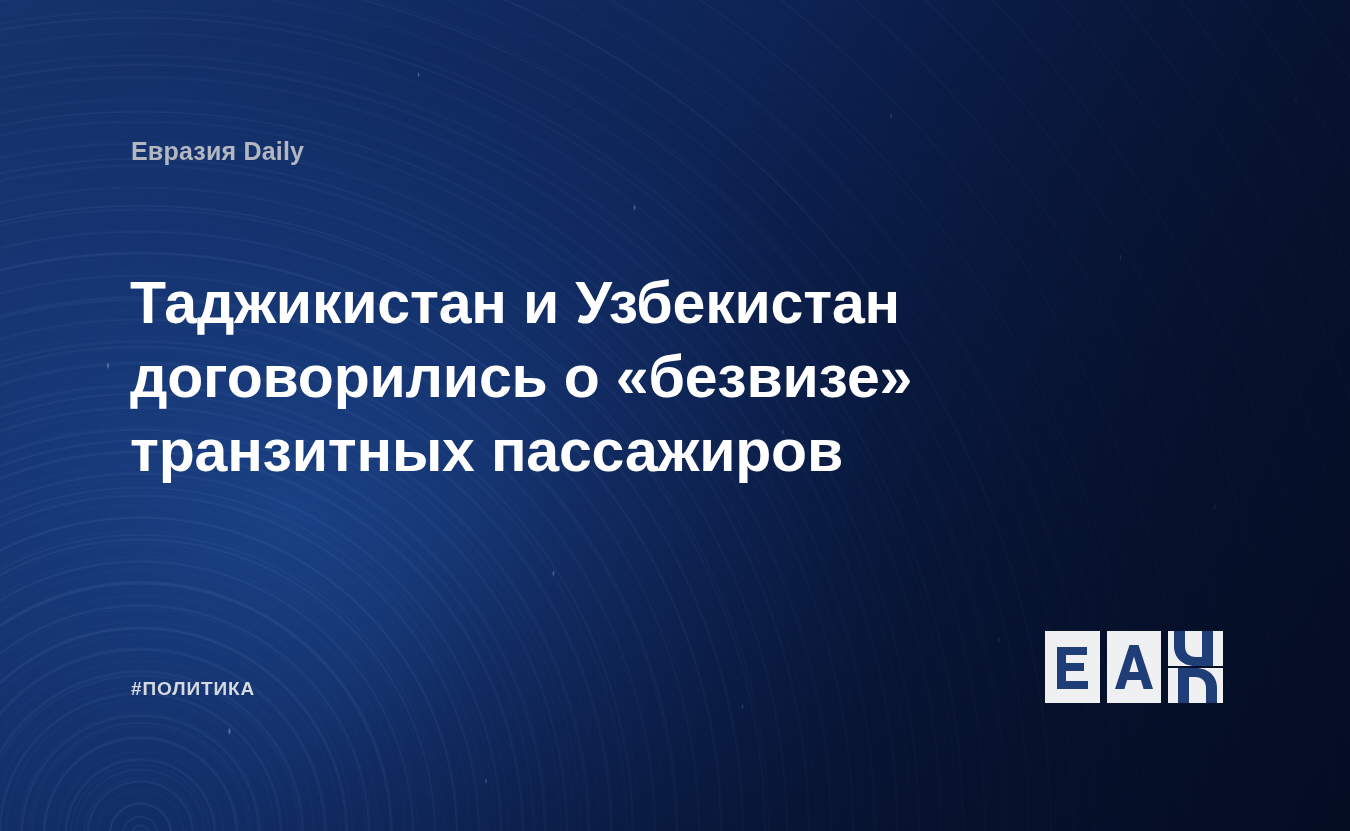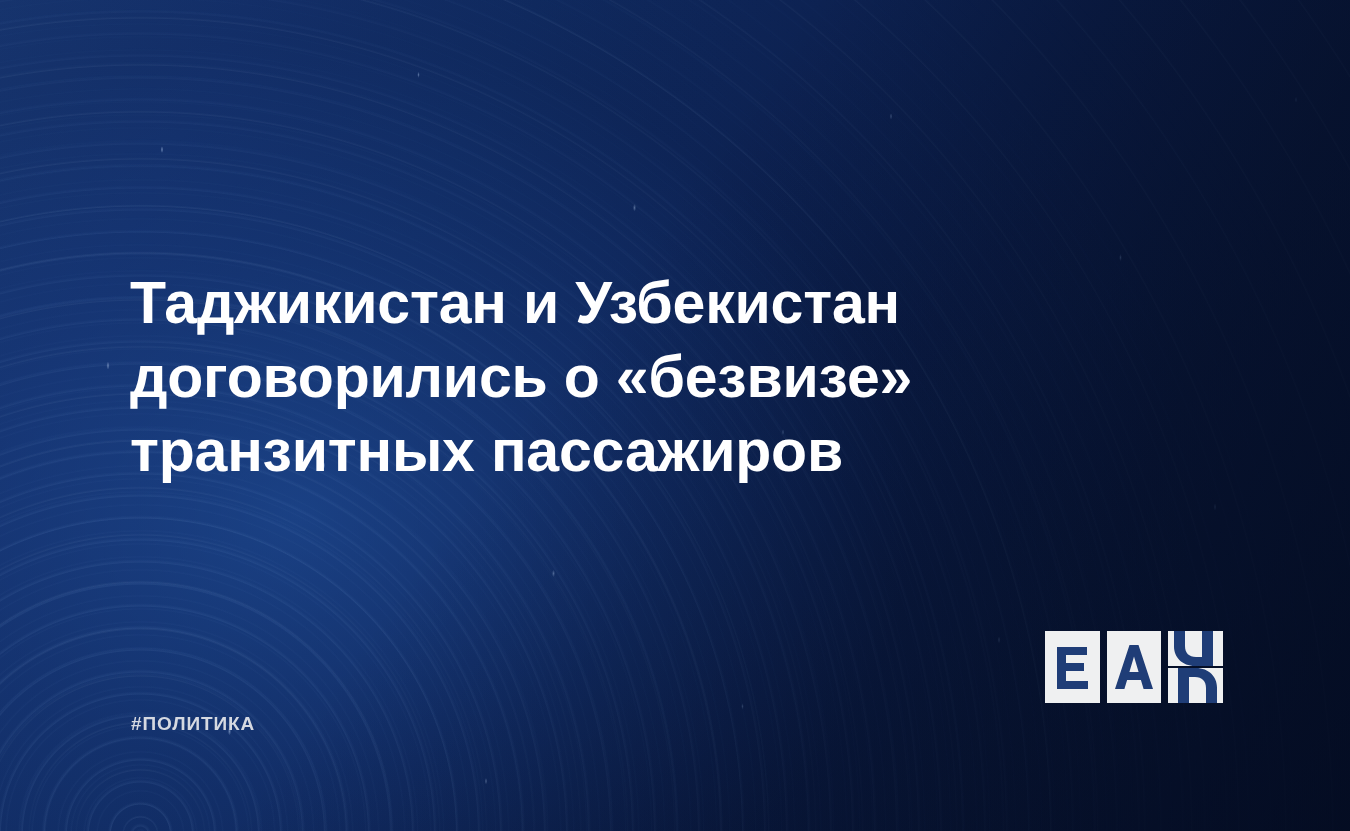--- a/index.html
+++ b/index.html
@@ -139,21 +139,20 @@
   }
   #category {
     position: absolute;
     left: 131px;
     top: 678px;
     font-size: 19px;
     font-weight: 700;
     color: #d5d9e1;
     letter-spacing: .9px;
     white-space: nowrap;
-    margin-top: 35px;
   }
 
   
   #logo {
     position: absolute;
     left: 1045px;
     top: 631px;
     width: 178px;
     height: 72px;
     display: flex;
@@ -198,20 +197,21 @@
   <div id="bg">
     <div class="trails a"></div>
     <div class="trails b"></div>
     <div class="trails c"></div>
     <div class="speckle"></div>
     <div class="vignette"></div>
   </div>
 
   <div id="content">
 
+    <div id="site-name">Евразия Daily</div>
 
     <h1 id="headline">Таджикистан и Узбекистан договорились о «безвизе» транзитных пассажиров</h1>
 
     <div id="category">#ПОЛИТИКА</div>
 
     <div id="logo">
 
       <div class="logo-tile">
         <svg width="34" height="44" viewBox="0 0 34 44" aria-hidden="true">
           <path d="M2 2 H32 V10 H11 V18 H29 V26 H11 V36 H33 V44 H2 Z" fill="#1f3d77"></path>

